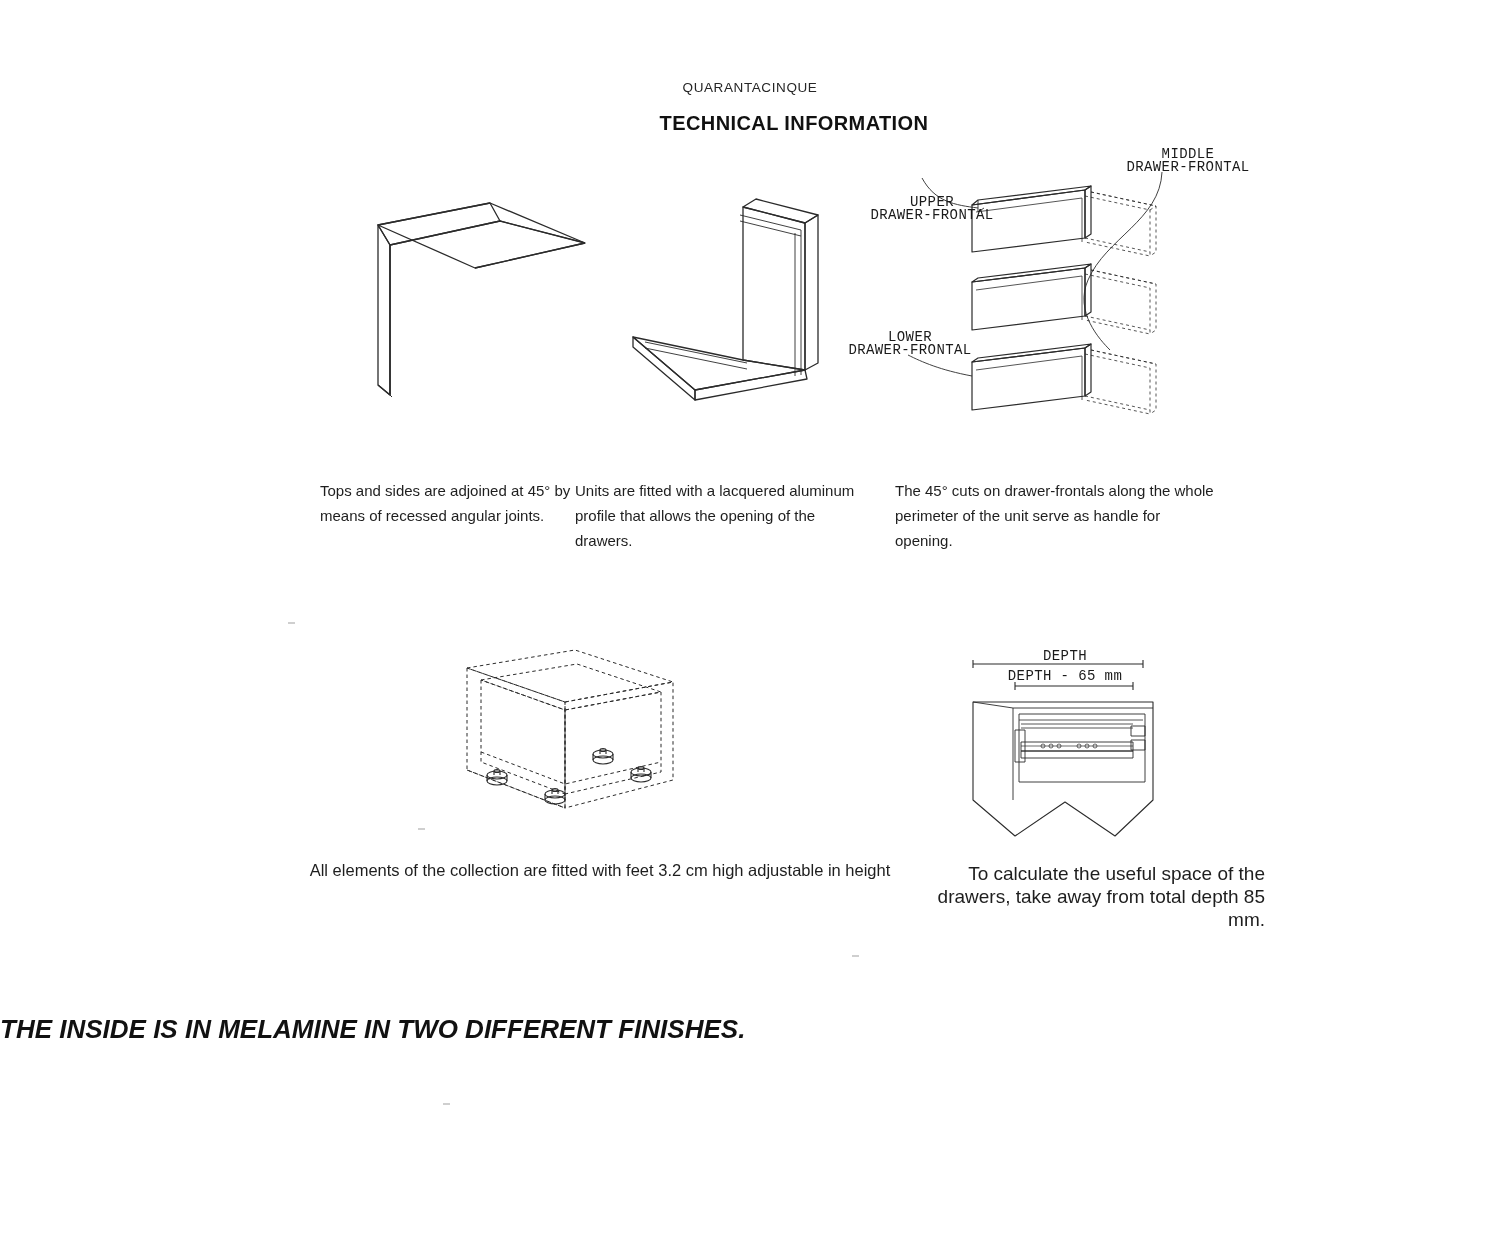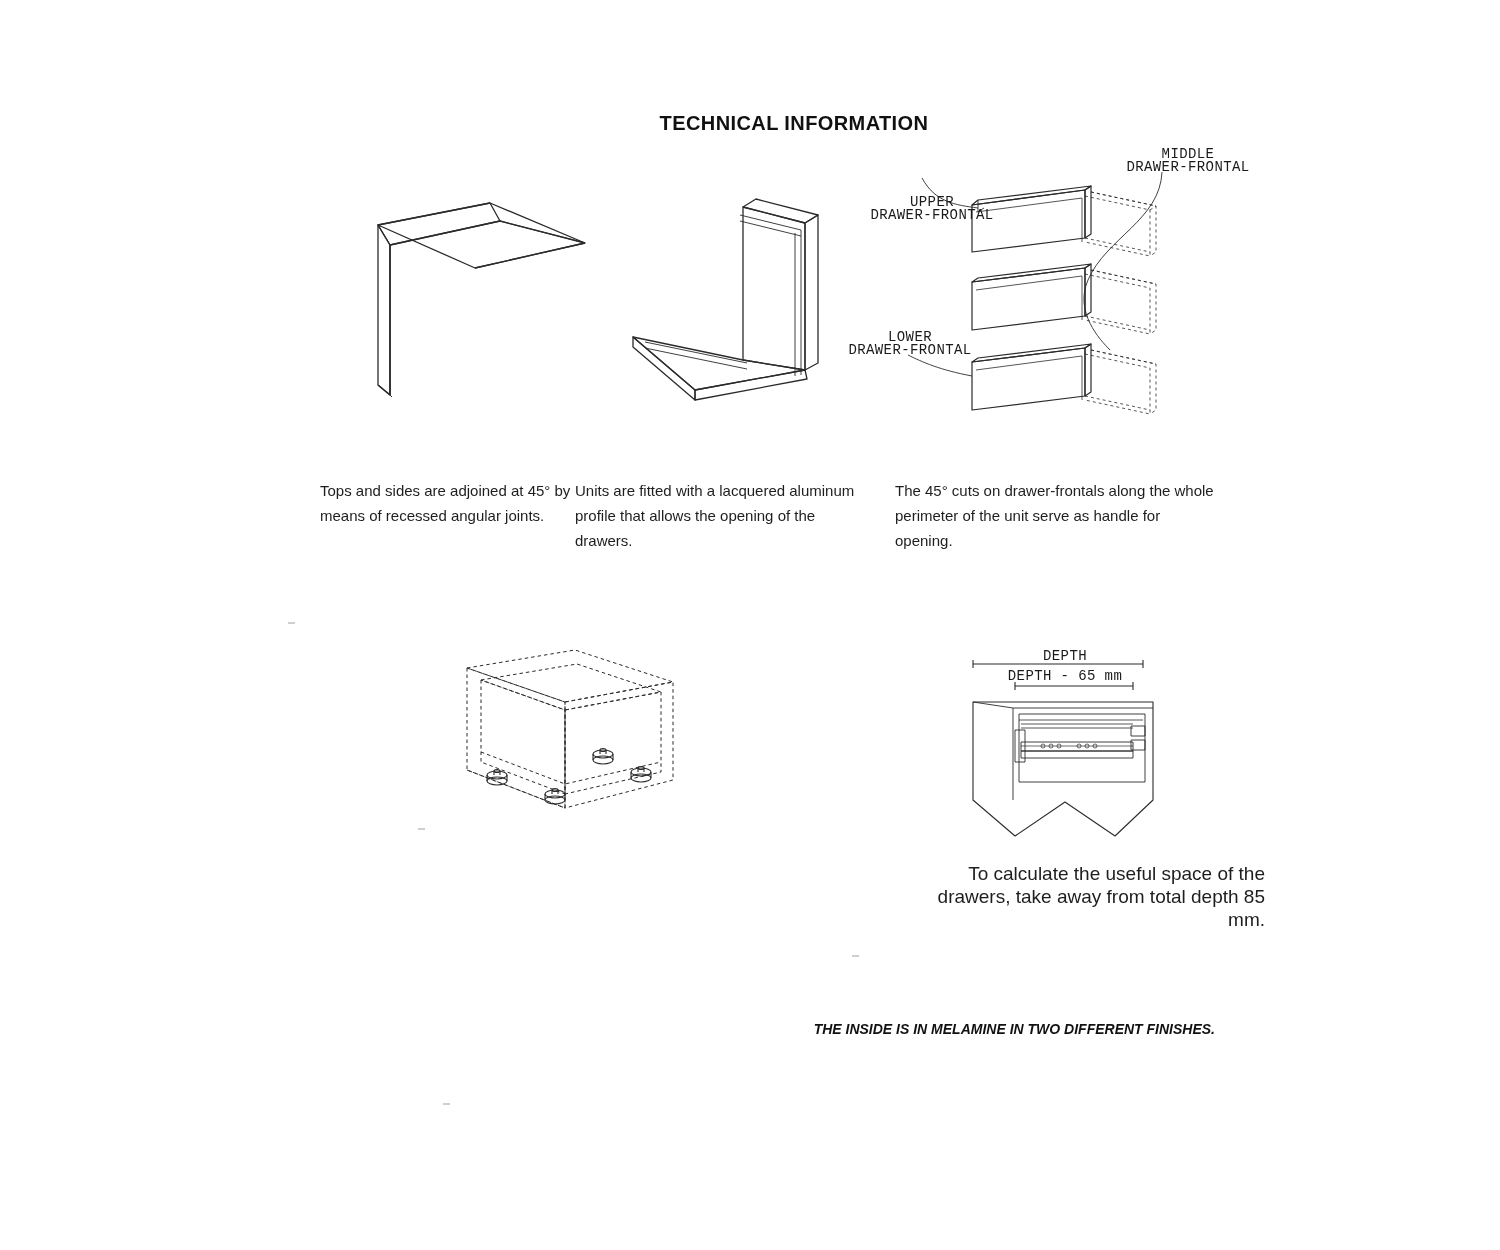--- a/index.html
+++ b/index.html
@@ -84,40 +84,41 @@
     line-height: 23px;
   }
   #lbl-depth { left: 985px; top: 650px; width: 160px; }
   #lbl-depth85 { left: 965px; top: 670px; width: 200px; }
 
   
   .footer {
     position: absolute;
     left: 0; top: 1015px;
     width: 1215px;
-    text-align: right;
-    font-size: 14px;
+    text-align: left;
+    font-size: 26px;
     font-weight: bold;
     font-style: italic;
     line-height: 29px;
     color: #111;
   }
 
   .speck {
     position: absolute;
     background: #cfcfcf;
     width: 7px;
     height: 1.5px;
   }
 </style>
 </head>
 <body>
 
 <div class="page">
 
+  <div class="brand">QUARANTACINQUE</div>
   <div class="main-title">TECHNICAL INFORMATION</div>
 
   <svg class="fig" style="left:340px; top:185px;" width="260" height="240" viewBox="0 0 260 240">
     <g fill="none" stroke="#2b2b2b" stroke-width="1.3" stroke-linejoin="round">
       <path d="M38 40 L150 18 L245 58 L135 83 Z"></path>
       <path d="M38 40 L38 200 L50 210 L50 60 Z"></path>
       <path d="M38 40 L50 60 L160 36 L150 18 Z"></path>
       <path d="M50 60 L50 210 L135 83 L135 83 Z" opacity="0"></path>
       <path d="M50 60 L160 36 L245 58"></path>
       <path d="M135 83 L135 83"></path>
@@ -256,20 +257,21 @@
       <g transform="translate(186,130)">
         <ellipse cx="0" cy="8" rx="10" ry="4"></ellipse>
         <path d="M-10 8 L-10 2 M10 8 L10 2"></path>
         <ellipse cx="0" cy="2" rx="10" ry="4"></ellipse>
         <path d="M-3 -2 L-3 2 M3 -2 L3 2"></path>
         <ellipse cx="0" cy="-2" rx="3" ry="1.5"></ellipse>
       </g>
     </g>
   </svg>
 
+  <div class="caption" id="cap4">All elements of the collection are fitted with feet 3.2 cm high adjustable in height</div>
 
   <svg class="fig" style="left:955px; top:650px;" width="220" height="190" viewBox="0 0 220 190">
     <g fill="none" stroke="#2b2b2b" stroke-width="1.1" stroke-linejoin="round">
 
       <path d="M18 14 L188 14"></path>
       <path d="M18 10 L18 18 M188 10 L188 18"></path>
       <path d="M60 36 L178 36"></path>
       <path d="M60 32 L60 40 M178 32 L178 40"></path>
 
       <path d="M18 52 L18 150 L60 186 L110 152 L160 186 L198 150 L198 52 Z"></path>

